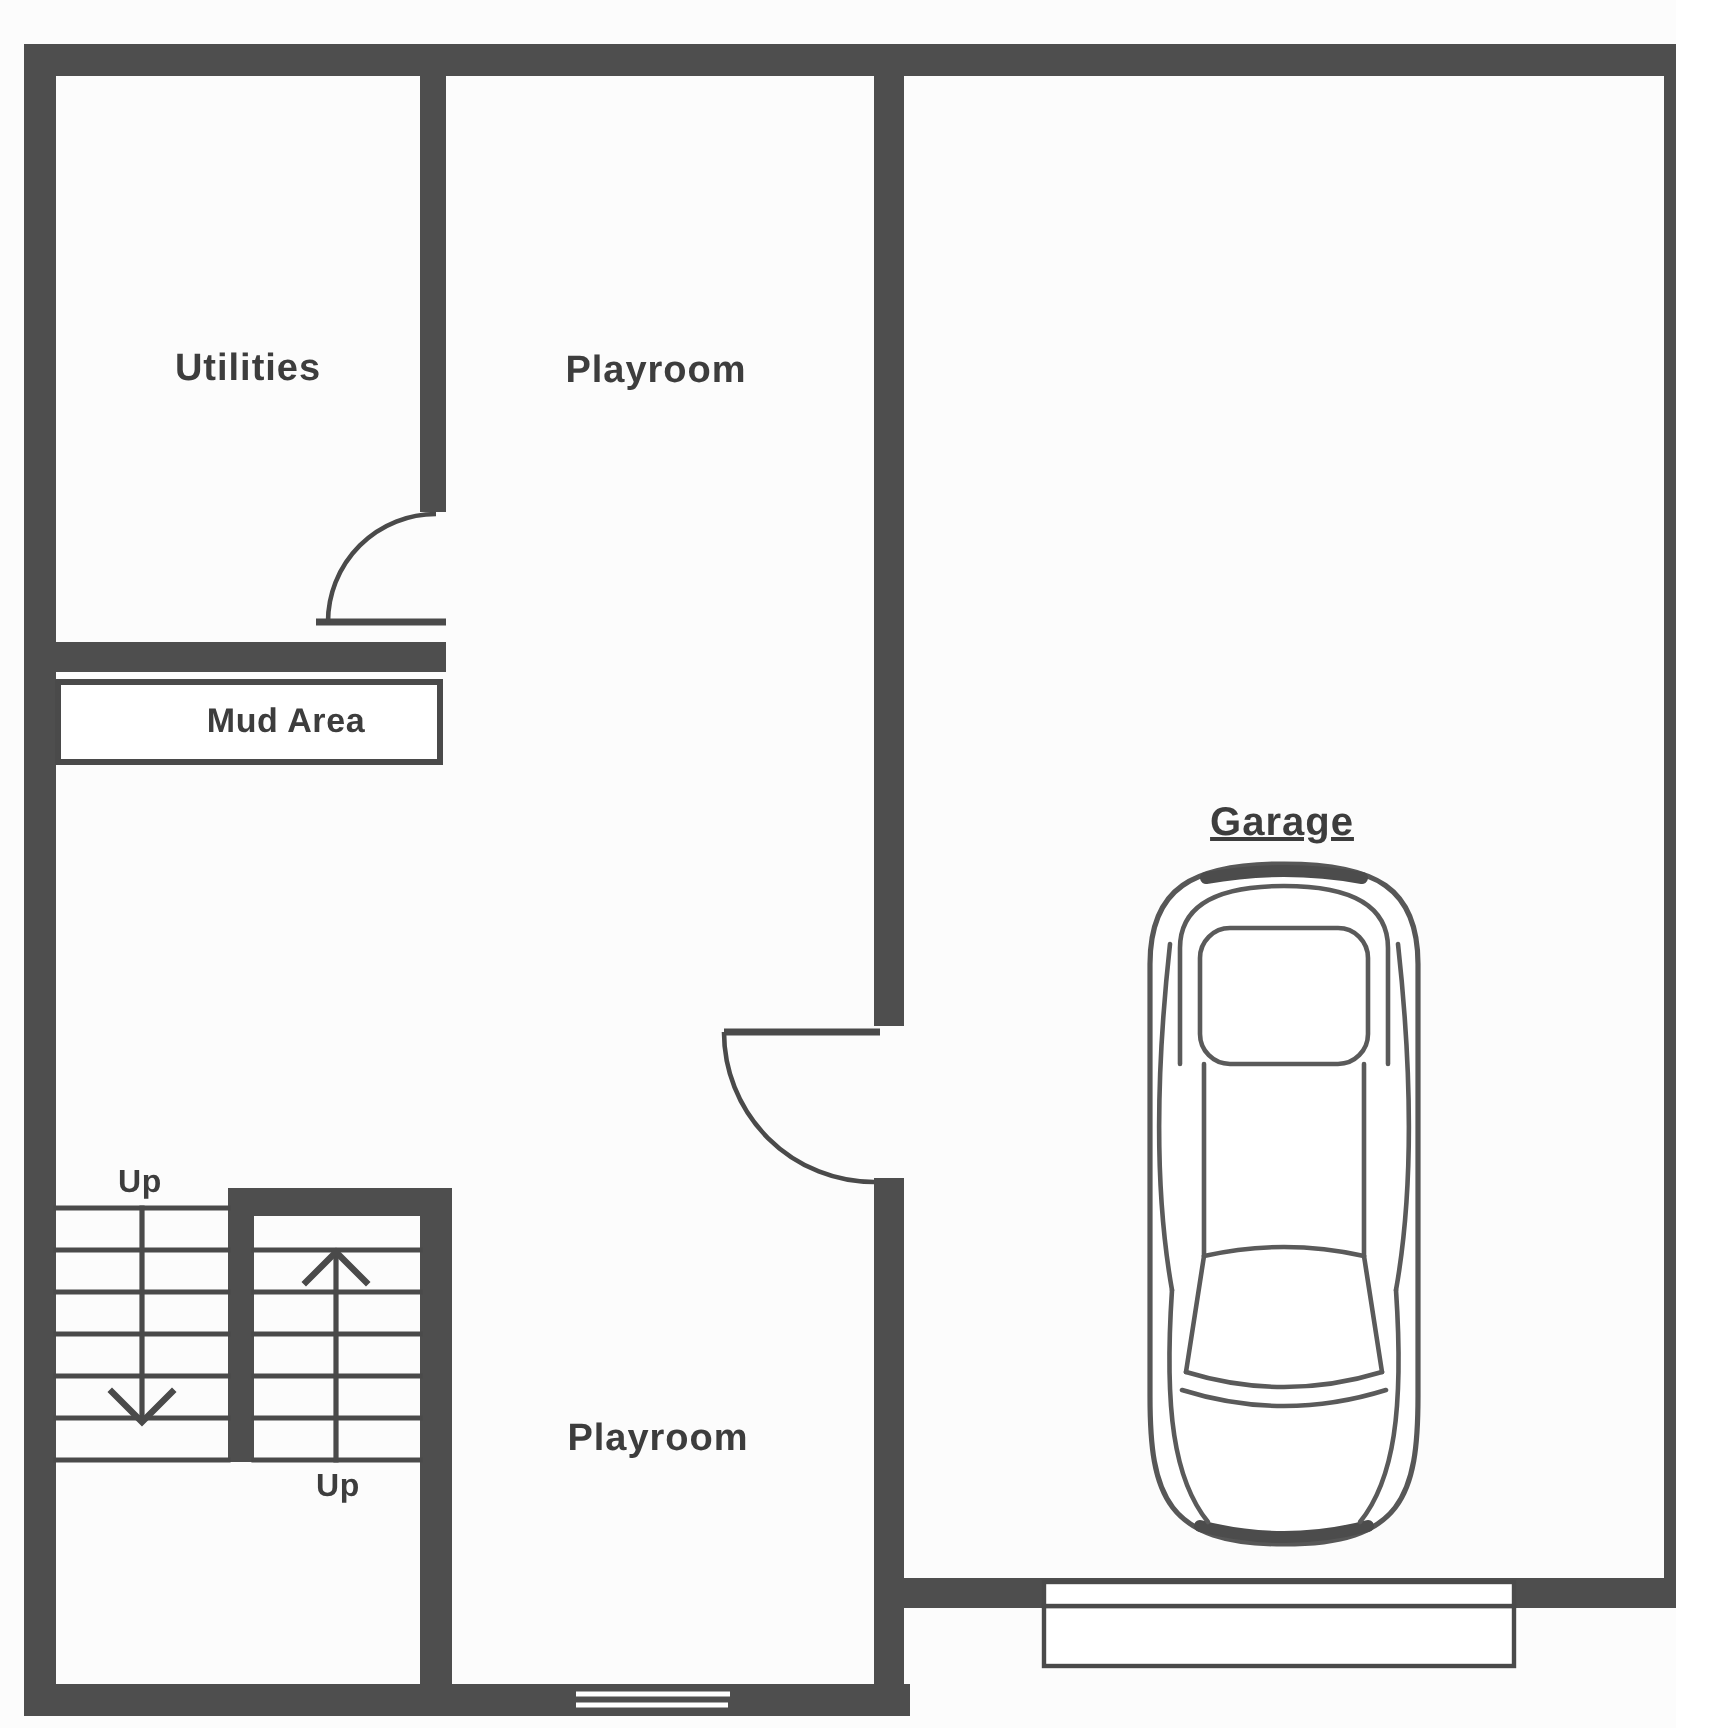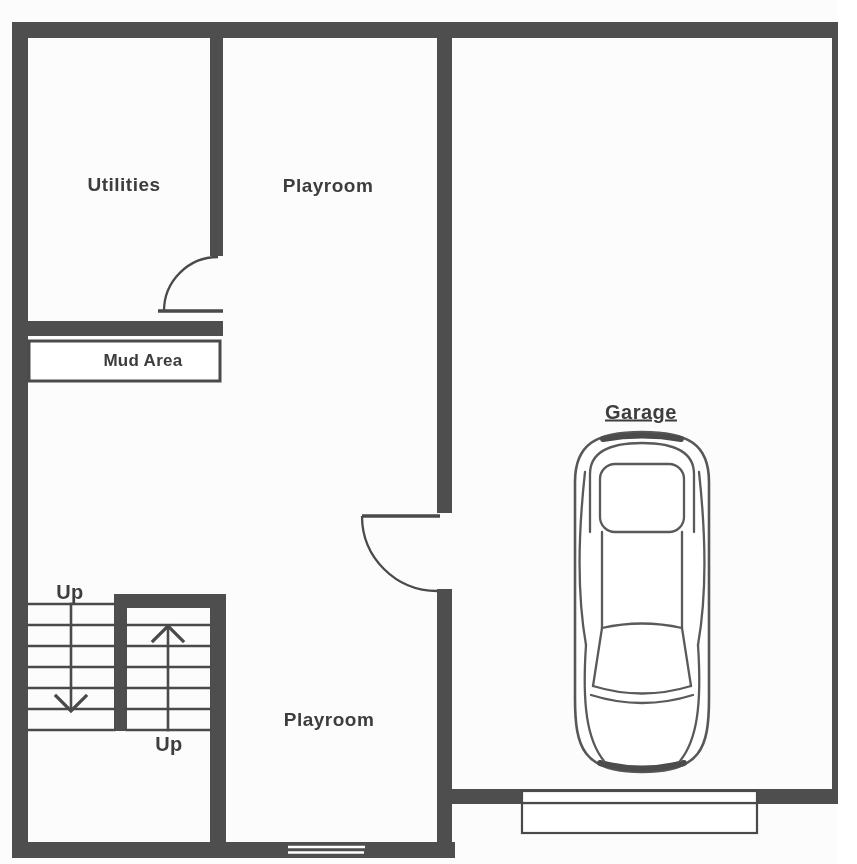--- a/index.html
+++ b/index.html
@@ -31,21 +31,21 @@
   .car-dark{fill:none;stroke:#4c4c4c;stroke-width:6;stroke-linecap:round;}
   .label{
     position:absolute;
     transform:translate(-50%,-50%);
     color:var(--label-text);
     font-weight:bold;
     white-space:nowrap;
     letter-spacing:0.5px;
   }
   .room{font-size:19px;}
-  .small{font-size:20px;letter-spacing:0.3px;}
+  .small{font-size:16px;letter-spacing:0.3px;}
   .watermark{
     position:absolute;
     transform:translate(-100%,-50%);
     color:var(--watermark-text);
     font-weight:bold;
     font-size:15.5px;
     letter-spacing:0.4px;
     white-space:pre;
   }
 </style>

